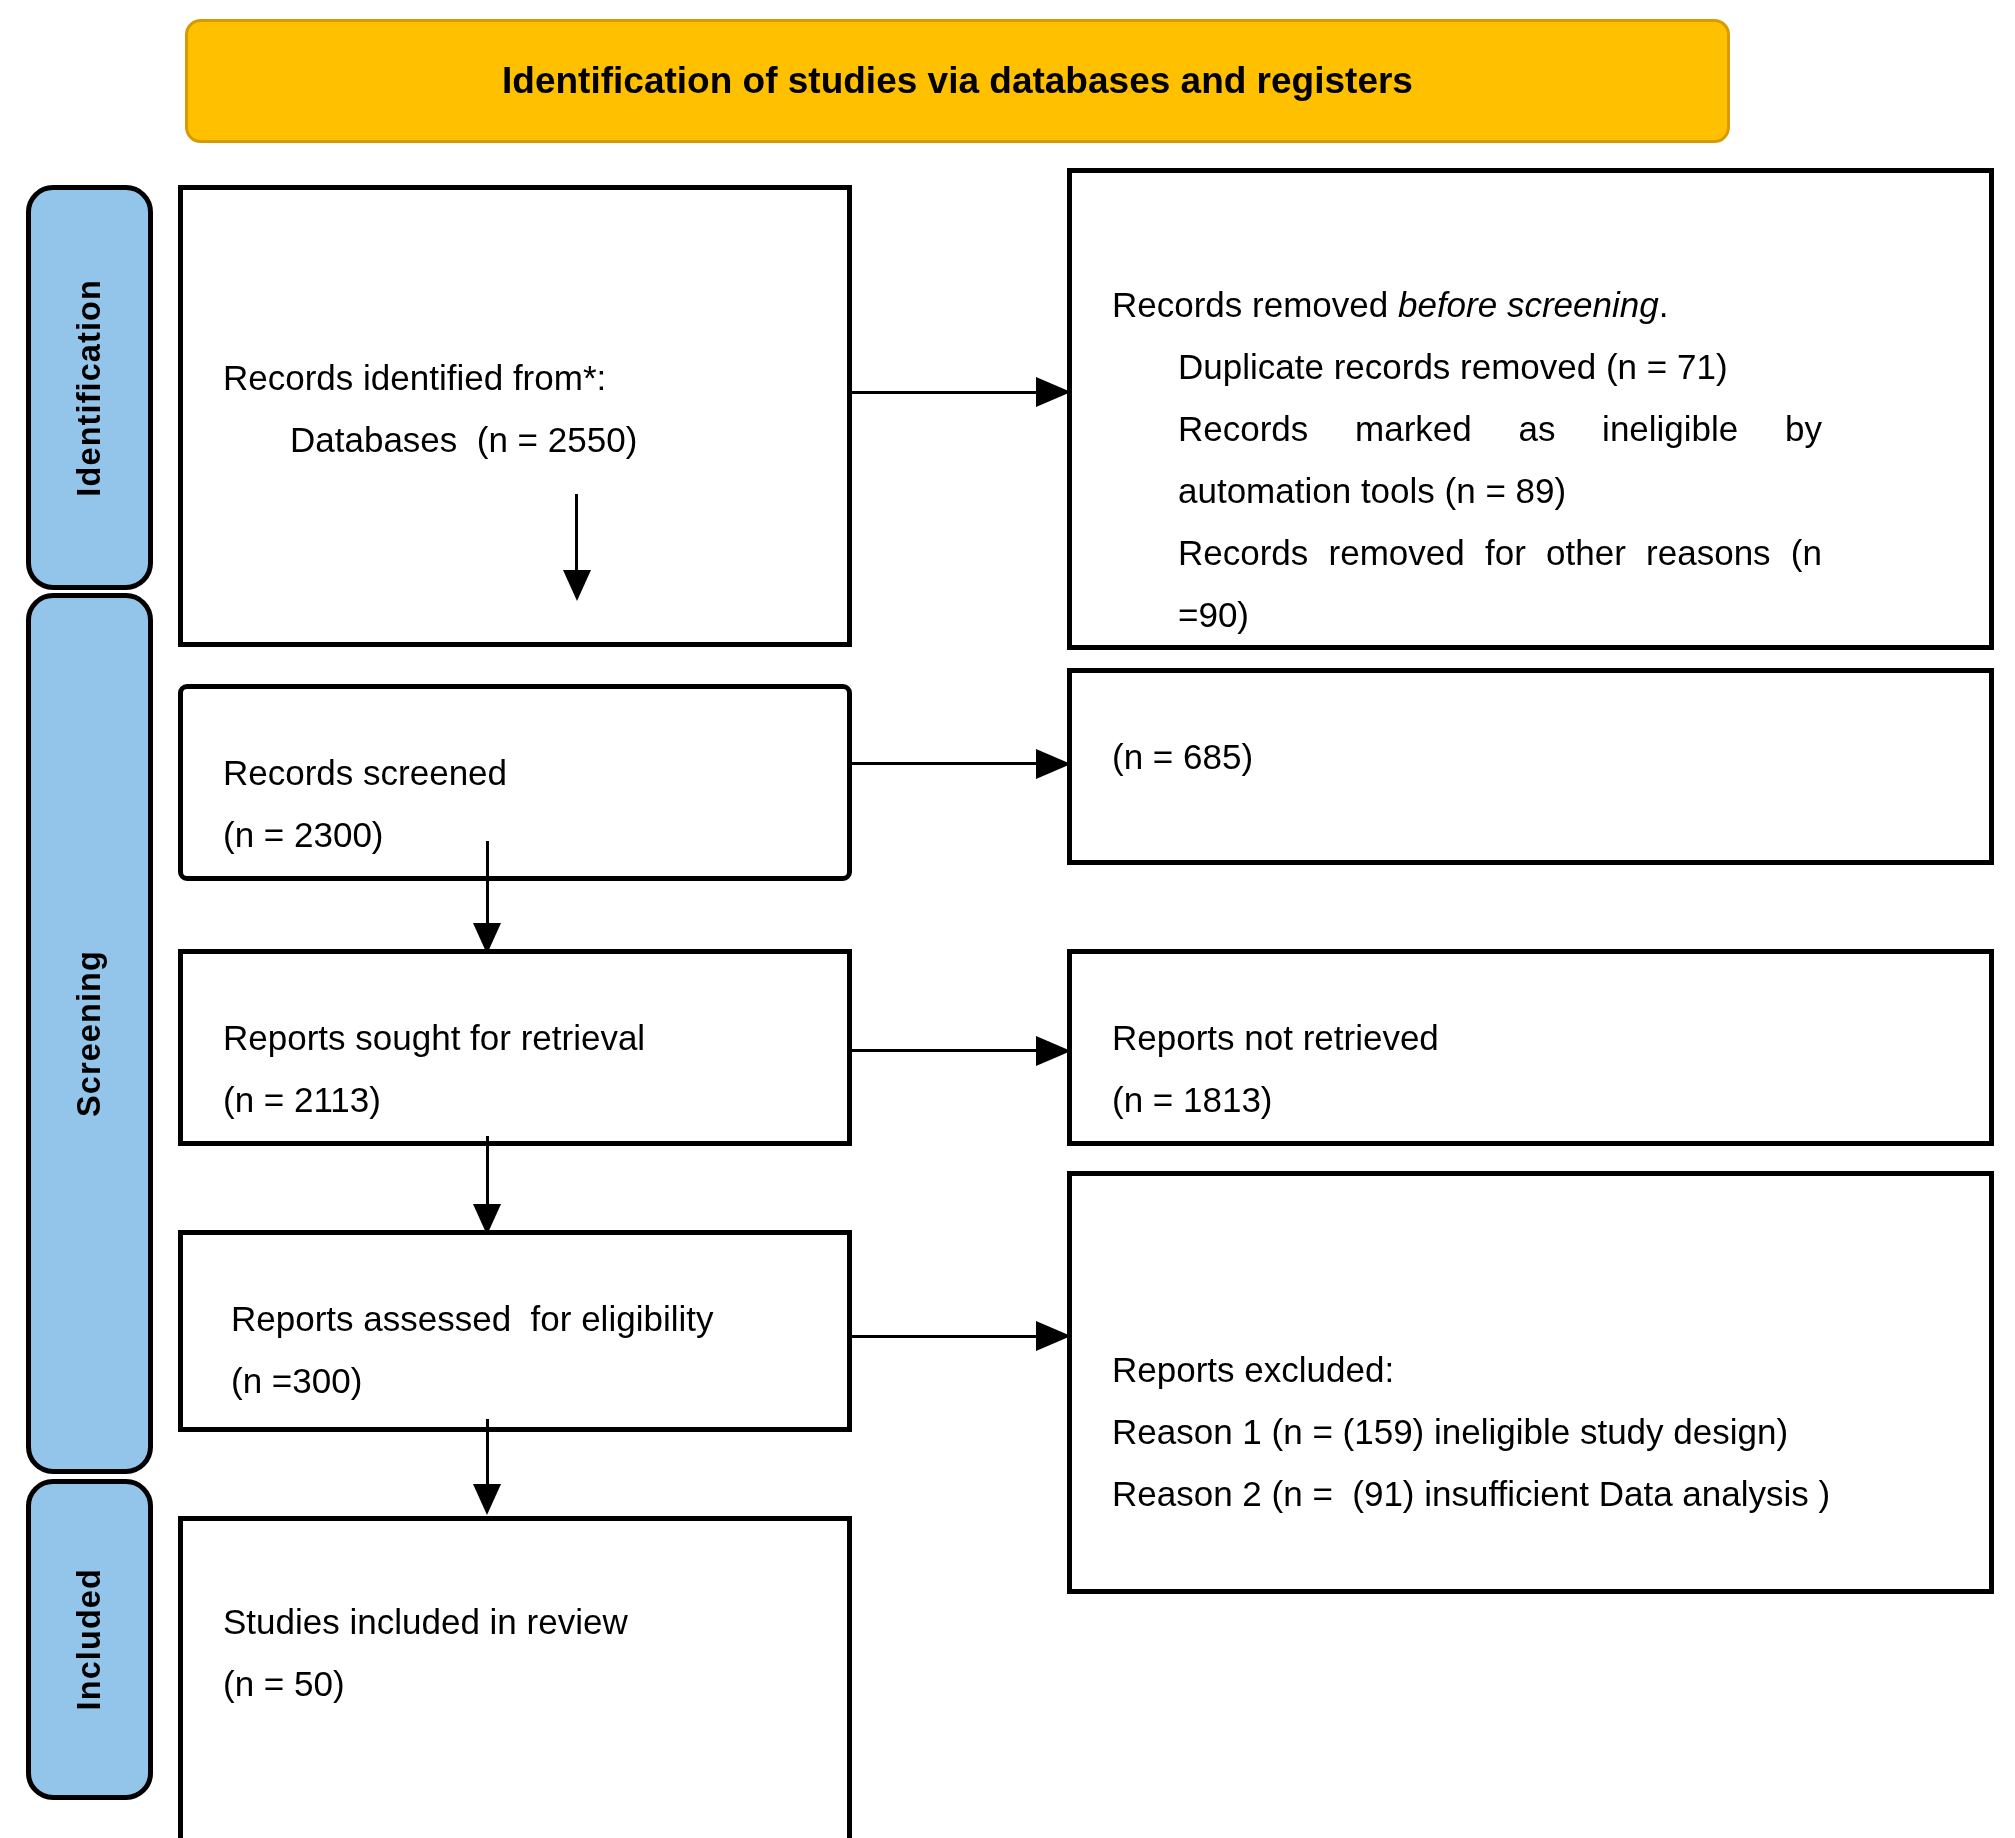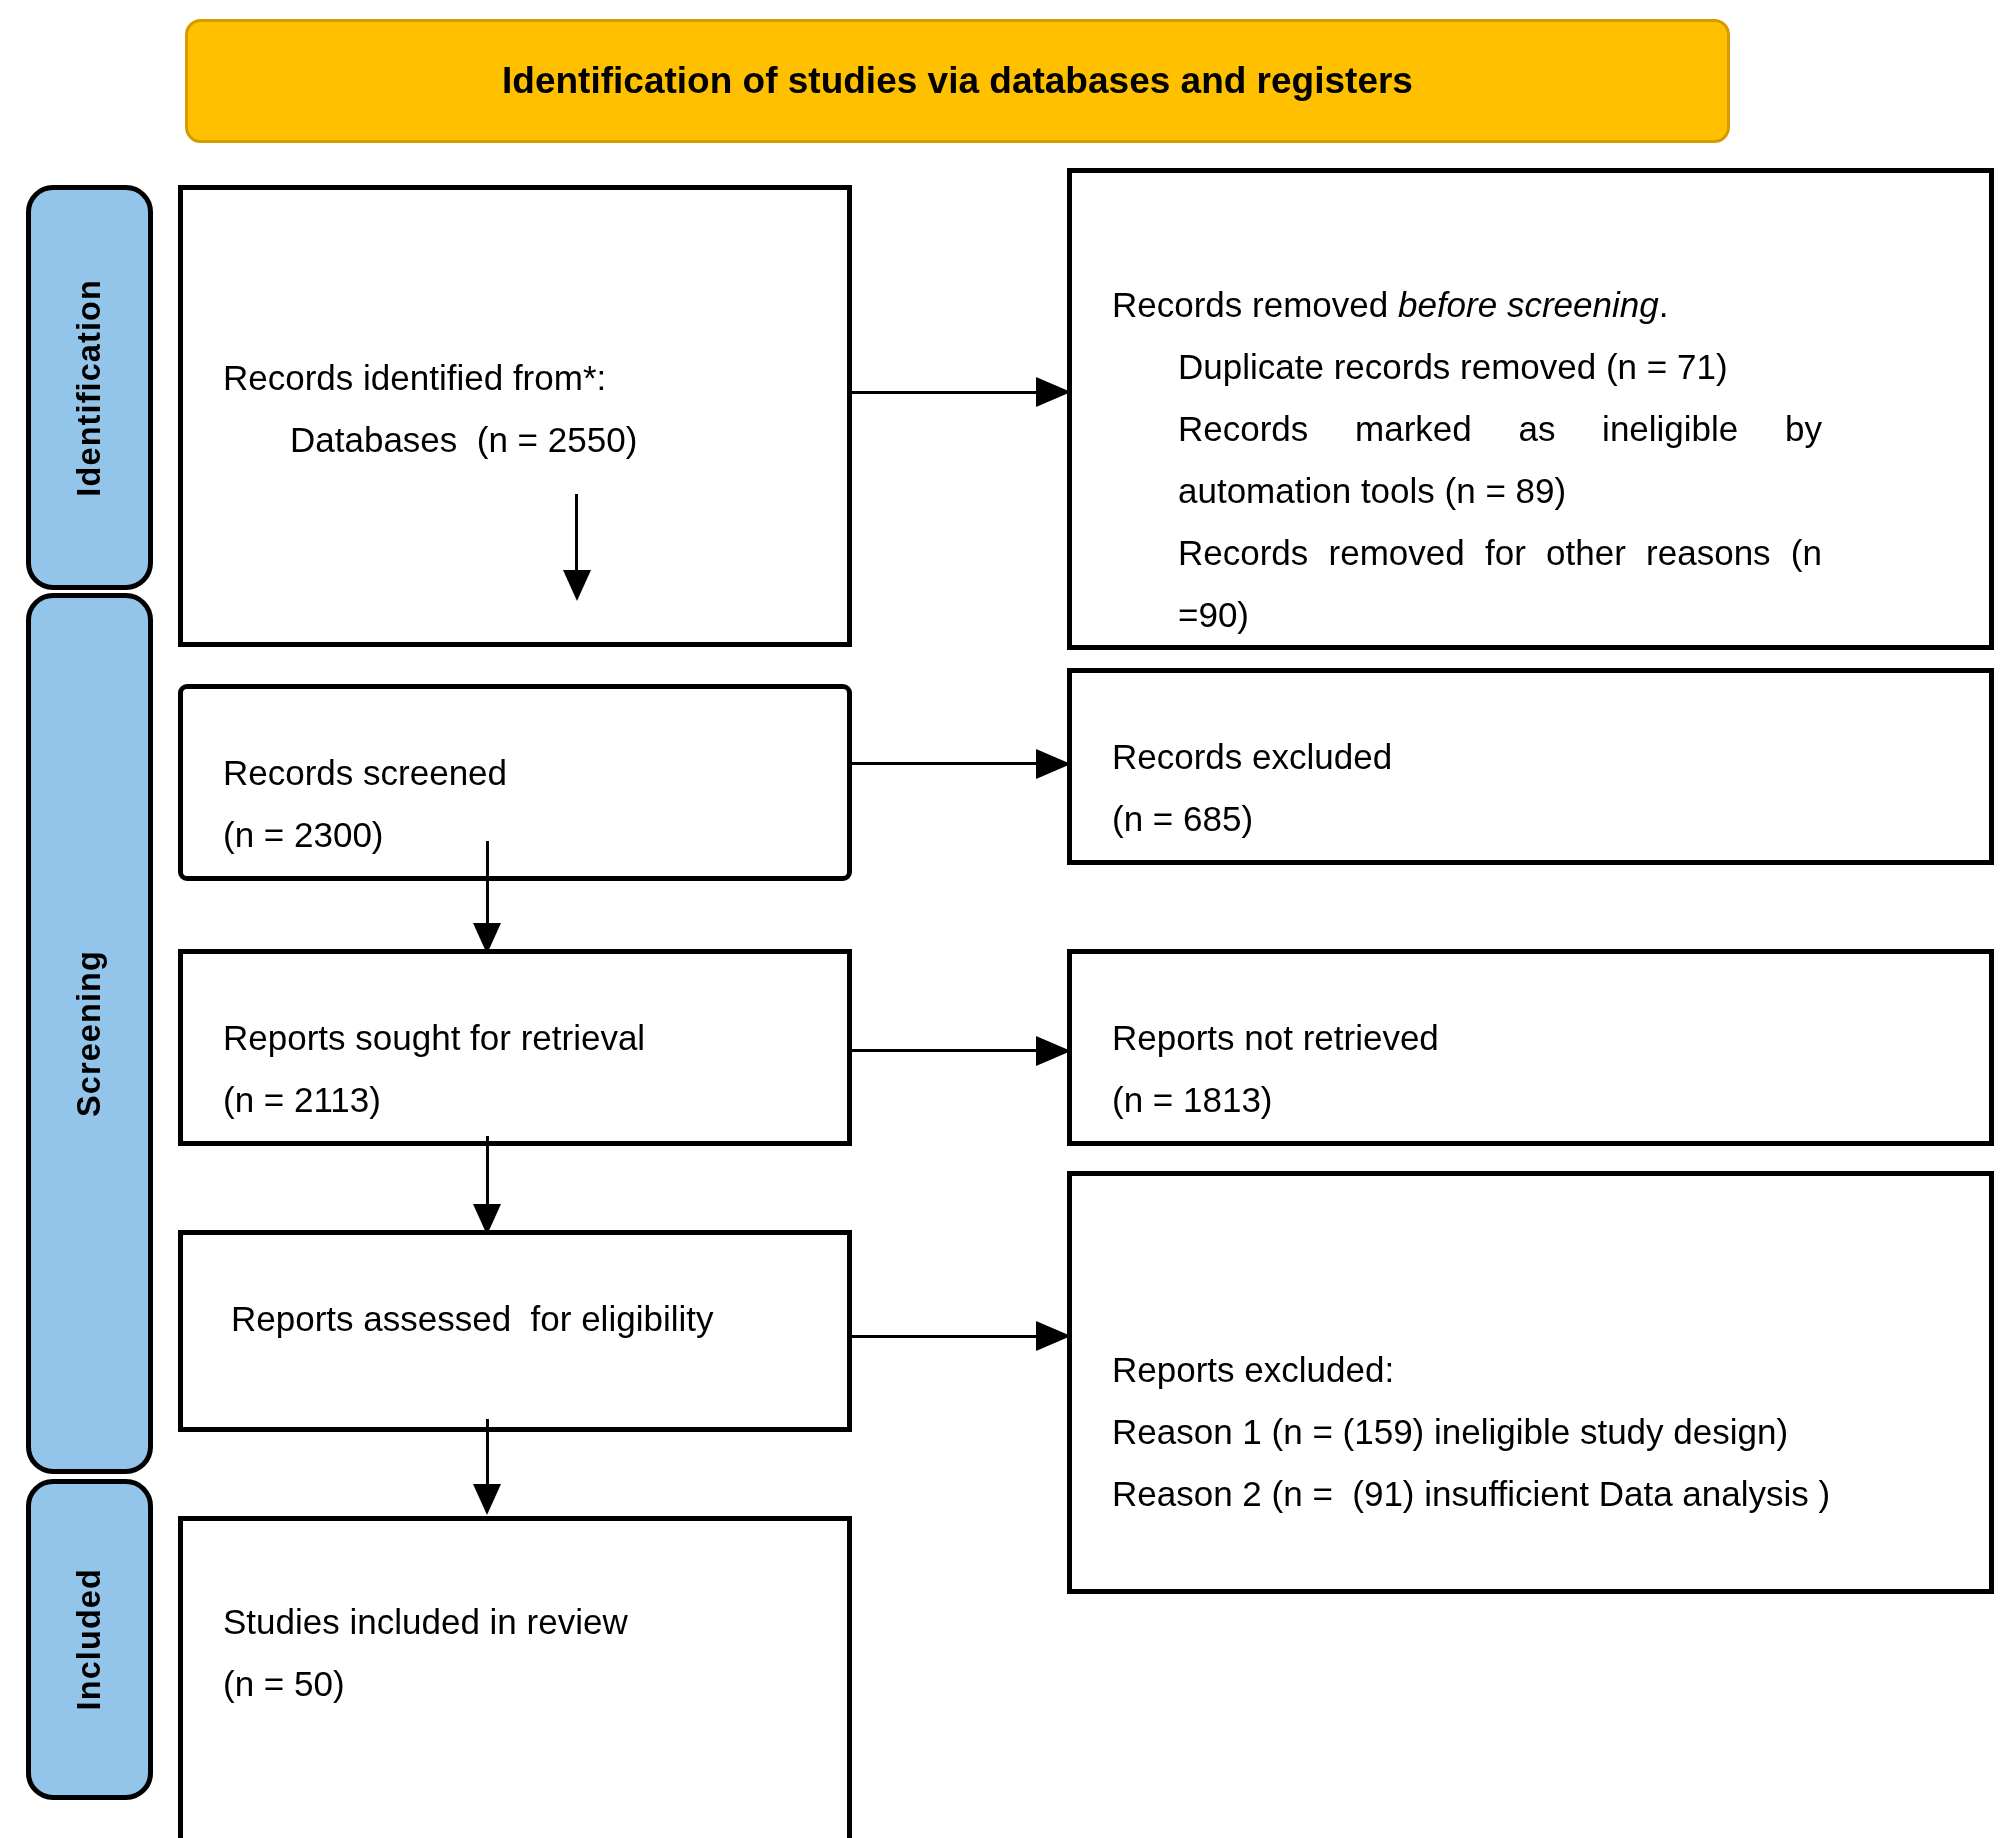--- a/index.html
+++ b/index.html
@@ -111,38 +111,38 @@
     <div class="line">(n = 2300)</div>
   </div>
 
   <div class="fbox col-left pad-std" style="top:949px; height:197px;">
     <div class="line">Reports sought for retrieval</div>
     <div class="line">(n = 2113)</div>
   </div>
 
   <div class="fbox col-left pad-std" style="top:1230px; height:202px;padding-left:48px;">
     <div class="line">Reports assessed  for eligibility</div>
+    <div class="line">(n =300)</div>
   </div>
 
   <div class="fbox col-left" style="top:1516px; height:382px; padding:70px 22.4px 0 40px;">
     <div class="line">Studies included in review</div>
     <div class="line">(n = 50)</div>
   </div>
 
   <div class="fbox col-right" style="top:168px; height:482px; padding:101px 22.4px 0 40px;">
     <div class="line"><span>Records removed </span><i>before screening</i><span>.</span></div>
     <div class="r1-items">
       <div>Duplicate records removed (n = 71)</div>
       <div>Records marked as ineligible by automation tools (n = 89)</div>
       <div>Records removed for other reasons (n =90)</div>
     </div>
   </div>
 
   <div class="fbox col-right pad-std" style="top:668px; height:197px;">
-    <div class="line">Records excluded</div>
     <div class="line">(n = 685)</div>
   </div>
 
   <div class="fbox col-right pad-std" style="top:949px; height:197px;">
     <div class="line">Reports not retrieved</div>
     <div class="line">(n = 1813)</div>
   </div>
 
   <div class="fbox col-right" style="top:1171px; height:423px; padding:163px 22.4px 0 40px;">
     <div class="line">Reports excluded:</div>

